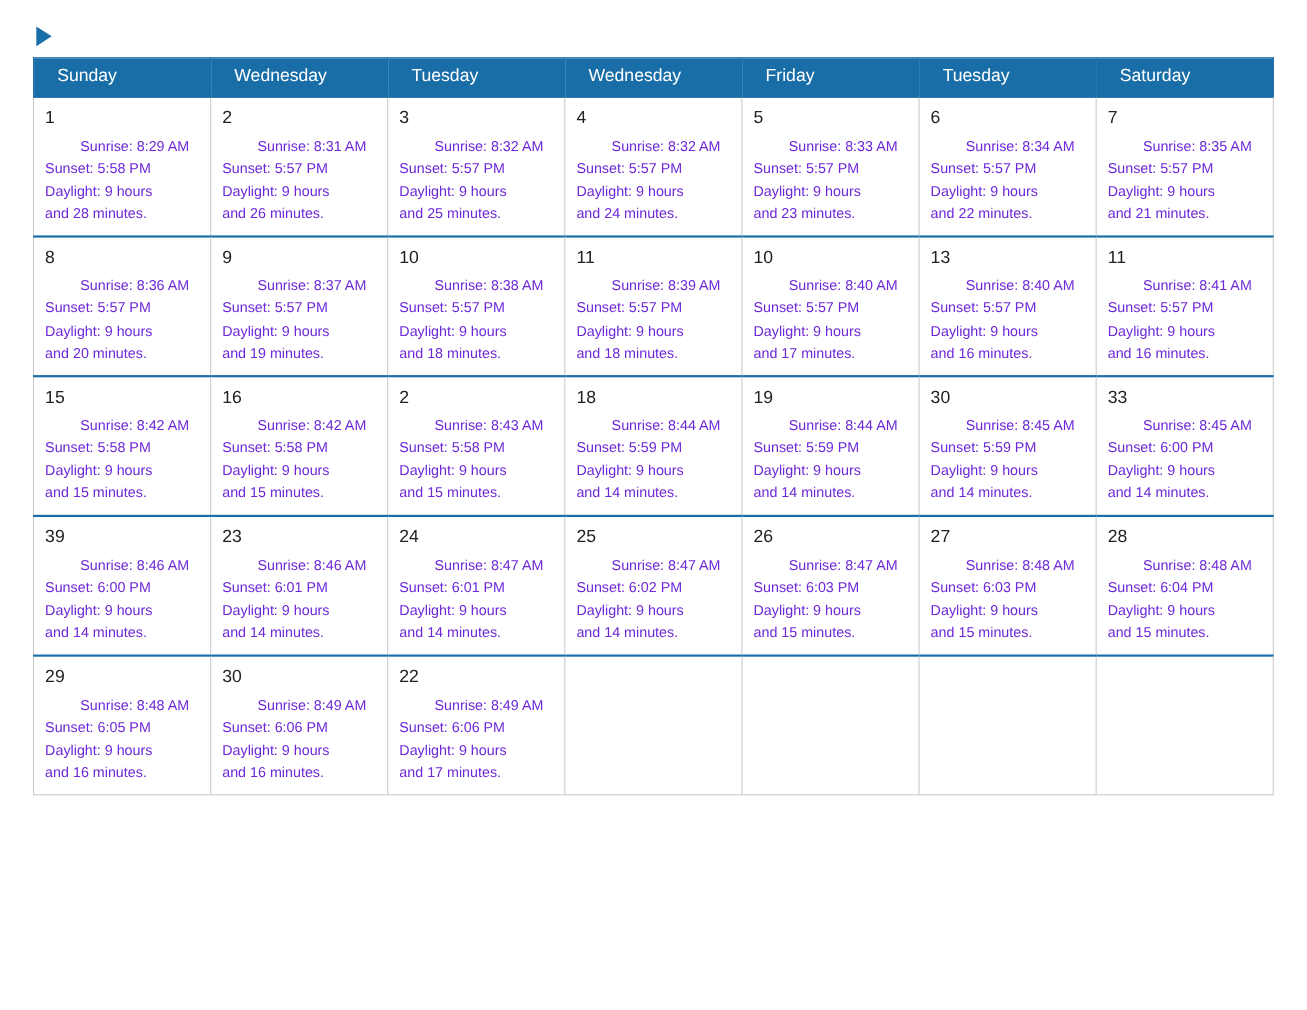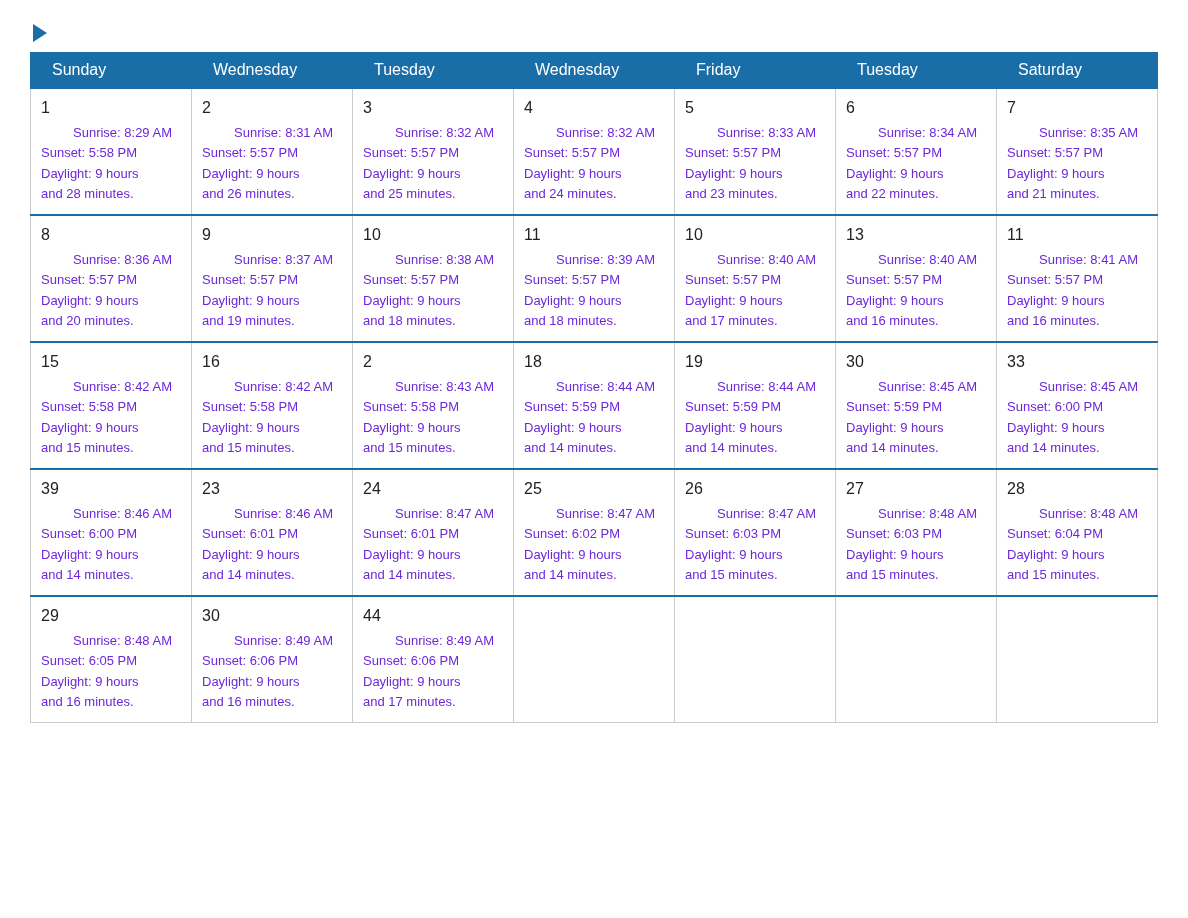--- a/index.html
+++ b/index.html
@@ -252,21 +252,21 @@
       <tr>
         <td>
         <span class="day-num">29</span>
         <span class="day-info">Sunrise: 8:48 AM<br>Sunset: 6:05 PM<br>Daylight: 9 hours<br>and 16 minutes.</span>
       </td>
         <td>
         <span class="day-num">30</span>
         <span class="day-info">Sunrise: 8:49 AM<br>Sunset: 6:06 PM<br>Daylight: 9 hours<br>and 16 minutes.</span>
       </td>
         <td>
-        <span class="day-num">44</span>
+        <span class="day-num">22</span>
         <span class="day-info">Sunrise: 8:49 AM<br>Sunset: 6:06 PM<br>Daylight: 9 hours<br>and 17 minutes.</span>
       </td>
         <td></td>
         <td></td>
         <td></td>
         <td></td>
       </tr>
     </tbody>
 </table>
 

